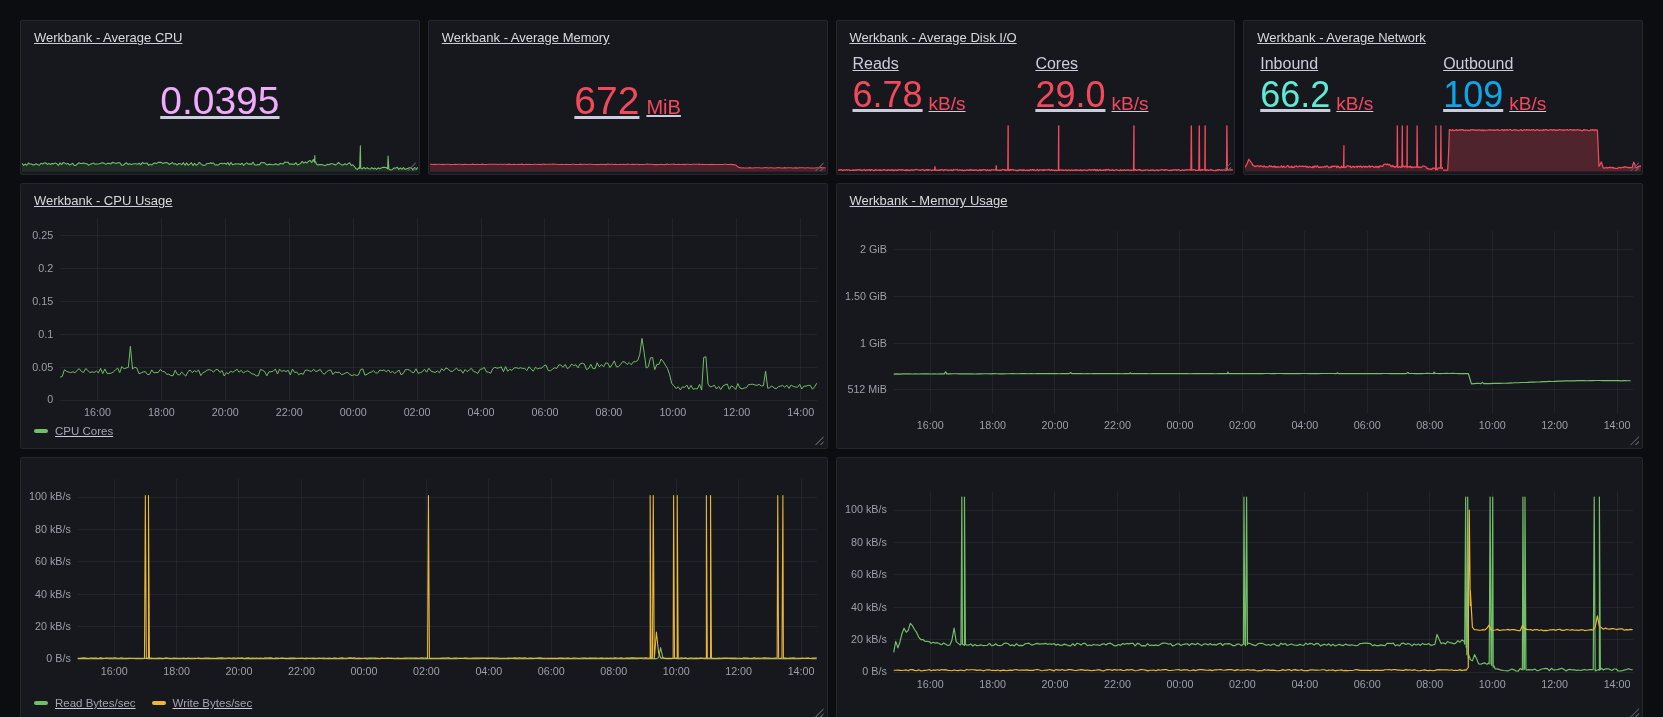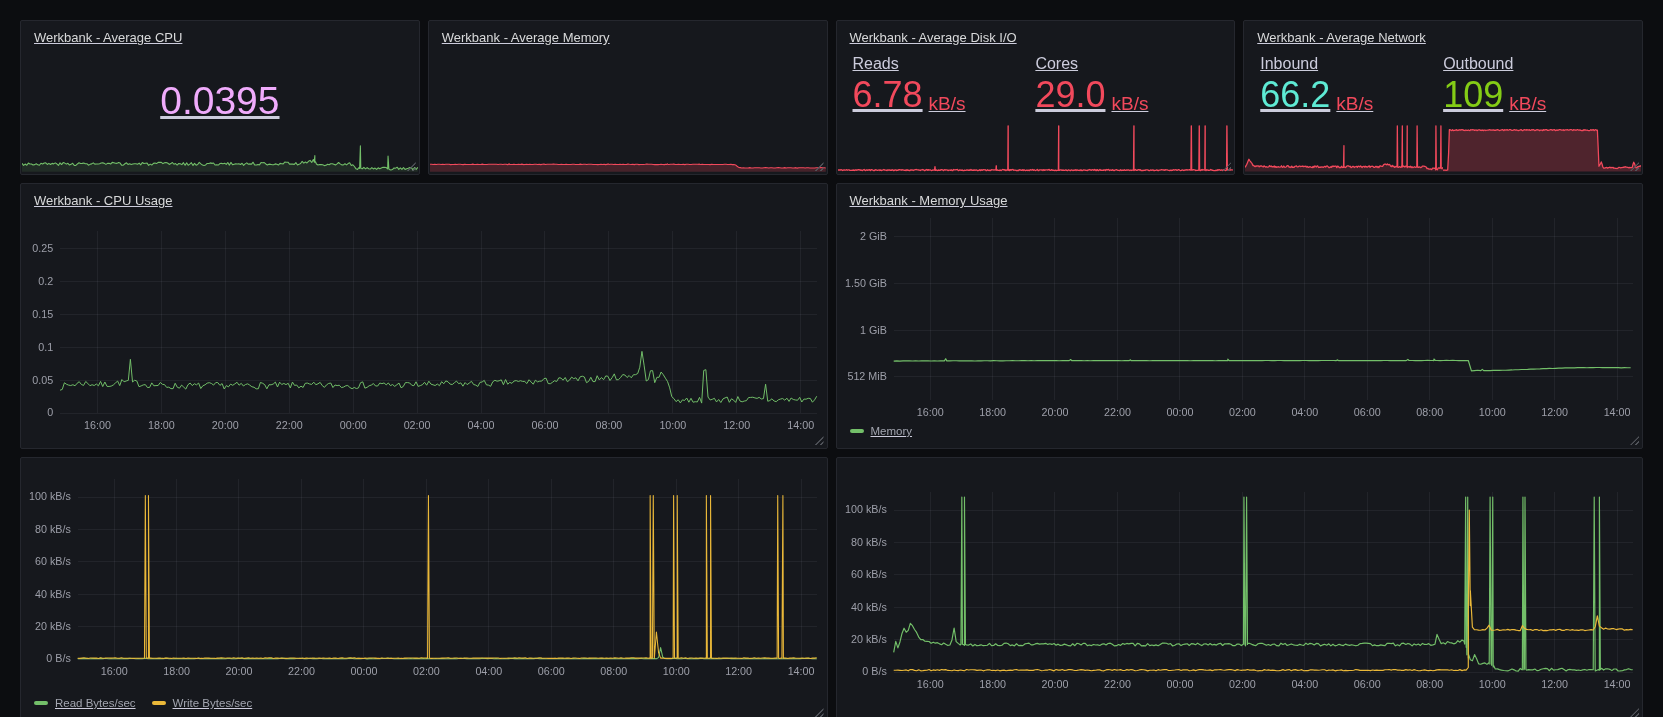--- a/index.html
+++ b/index.html
@@ -82,20 +82,26 @@
     </div>
     <svg class="spark full h30" viewBox="0 0 405 30">
         <path fill="rgba(115,191,105,0.12)" stroke="none" d="M0.0 20.4L1.6 22.5L3.2 21.2L4.9 22.4L6.5 20.2L8.1 21.1L9.7 21.1L11.3 22.1L13.0 21.8L14.6 20.9L16.2 22.0L17.8 22.4L19.4 20.4L21.1 21.1L22.7 20.1L24.3 19.9L25.9 21.6L27.5 20.5L29.2 21.7L30.8 20.5L32.4 21.0L34.0 20.0L35.6 20.9L37.3 22.6L38.9 19.9L40.5 21.7L42.1 19.7L43.7 20.2L45.4 21.3L47.0 20.4L48.6 22.2L50.2 21.5L51.8 20.4L53.5 22.6L55.1 22.6L56.7 21.1L58.3 19.9L59.9 20.7L61.6 20.5L63.2 20.1L64.8 20.8L66.4 20.8L68.0 22.4L69.7 21.5L71.3 21.0L72.9 20.0L74.5 21.3L76.1 21.2L77.8 21.1L79.4 20.8L81.0 20.2L82.6 19.9L84.2 20.5L85.9 21.5L87.5 20.5L89.1 20.4L90.7 21.2L92.3 19.5L94.0 19.8L95.6 20.4L97.2 20.5L98.8 19.6L100.4 20.2L102.1 22.5L103.7 22.4L105.3 20.9L106.9 19.9L108.5 21.6L110.2 20.9L111.8 21.7L113.4 21.2L115.0 20.9L116.6 20.8L118.3 21.4L119.9 20.2L121.5 22.1L123.1 19.6L124.7 20.6L126.4 20.3L128.0 20.2L129.6 22.5L131.2 21.3L132.8 22.2L134.5 20.5L136.1 20.2L137.7 20.7L139.3 19.5L140.9 19.5L142.6 19.5L144.2 20.8L145.8 19.8L147.4 19.6L149.0 20.1L150.7 21.6L152.3 20.7L153.9 19.6L155.5 21.4L157.1 20.7L158.8 22.2L160.4 20.6L162.0 20.9L163.6 21.8L165.2 19.8L166.9 22.5L168.5 20.0L170.1 22.4L171.7 21.3L173.3 19.8L175.0 22.6L176.6 20.5L178.2 22.3L179.8 21.7L181.4 19.5L183.1 21.0L184.7 22.1L186.3 22.6L187.9 22.1L189.5 20.6L191.2 20.6L192.8 20.0L194.4 20.5L196.0 20.1L197.6 22.2L199.3 22.0L200.9 22.2L202.5 20.7L204.1 20.5L205.7 20.8L207.4 20.3L209.0 21.6L210.6 19.6L212.2 22.3L213.8 19.5L215.5 21.9L217.1 21.3L218.7 21.0L220.3 21.1L221.9 20.8L223.6 21.6L225.2 20.4L226.8 22.5L228.4 21.0L230.0 20.0L231.7 21.4L233.3 21.0L234.9 21.3L236.5 19.3L238.1 22.2L239.8 22.1L241.4 21.8L243.0 22.0L244.6 19.6L246.2 19.9L247.9 19.7L249.5 21.1L251.1 22.1L252.7 21.3L254.3 21.5L256.0 21.9L257.6 21.9L259.2 21.0L260.8 21.5L262.4 22.2L264.1 20.5L265.7 20.8L267.3 21.0L268.9 19.2L270.5 19.4L272.2 19.3L273.8 21.3L275.4 21.1L277.0 21.3L278.6 21.5L280.3 19.7L281.9 22.1L283.5 21.5L285.1 20.6L286.7 18.4L288.4 20.2L290.0 19.1L291.6 20.1L293.2 18.4L294.8 17.4L296.5 19.6L298.1 16.6L299.0 18.9L299.7 12.6L299.7 19.5L300.4 18.9L301.3 21.1L302.9 22.2L304.6 21.6L306.2 21.8L307.8 22.0L309.4 22.8L311.0 22.5L312.7 21.4L314.3 21.9L315.9 20.9L317.5 20.8L319.1 21.4L320.8 22.2L322.4 21.0L324.0 19.6L325.6 21.0L327.2 22.0L328.9 22.1L330.5 20.9L332.1 22.0L333.7 20.7L335.3 19.9L337.0 22.7L338.6 22.0L340.2 23.7L341.8 26.1L343.4 26.7L345.1 24.5L345.5 25.8L346.3 2.5L346.7 25.1L347.0 25.8L348.3 26.0L349.9 24.6L351.5 26.1L353.2 24.8L354.8 26.0L356.4 26.3L358.0 24.9L359.6 26.2L361.3 25.3L362.9 26.7L364.5 25.0L366.1 26.0L367.7 25.2L369.4 24.5L371.0 24.6L372.6 24.7L373.9 25.8L374.2 26.1L374.6 13.1L375.4 25.8L375.8 26.7L377.5 27.2L379.1 26.8L380.7 25.2L382.3 25.4L383.9 24.4L385.6 26.6L387.2 25.1L388.8 26.6L390.4 24.7L392.0 26.7L393.7 25.9L395.3 25.4L396.9 24.7L398.5 24.9L400.1 27.2L401.8 24.7L403.4 26.7L405.0 24.6L405.0 29.0L0.0 29.0Z"></path>
         <path fill="none" stroke="#73BF69" stroke-width="1.1" stroke-linejoin="round" d="M0.0 20.4L1.6 22.5L3.2 21.2L4.9 22.4L6.5 20.2L8.1 21.1L9.7 21.1L11.3 22.1L13.0 21.8L14.6 20.9L16.2 22.0L17.8 22.4L19.4 20.4L21.1 21.1L22.7 20.1L24.3 19.9L25.9 21.6L27.5 20.5L29.2 21.7L30.8 20.5L32.4 21.0L34.0 20.0L35.6 20.9L37.3 22.6L38.9 19.9L40.5 21.7L42.1 19.7L43.7 20.2L45.4 21.3L47.0 20.4L48.6 22.2L50.2 21.5L51.8 20.4L53.5 22.6L55.1 22.6L56.7 21.1L58.3 19.9L59.9 20.7L61.6 20.5L63.2 20.1L64.8 20.8L66.4 20.8L68.0 22.4L69.7 21.5L71.3 21.0L72.9 20.0L74.5 21.3L76.1 21.2L77.8 21.1L79.4 20.8L81.0 20.2L82.6 19.9L84.2 20.5L85.9 21.5L87.5 20.5L89.1 20.4L90.7 21.2L92.3 19.5L94.0 19.8L95.6 20.4L97.2 20.5L98.8 19.6L100.4 20.2L102.1 22.5L103.7 22.4L105.3 20.9L106.9 19.9L108.5 21.6L110.2 20.9L111.8 21.7L113.4 21.2L115.0 20.9L116.6 20.8L118.3 21.4L119.9 20.2L121.5 22.1L123.1 19.6L124.7 20.6L126.4 20.3L128.0 20.2L129.6 22.5L131.2 21.3L132.8 22.2L134.5 20.5L136.1 20.2L137.7 20.7L139.3 19.5L140.9 19.5L142.6 19.5L144.2 20.8L145.8 19.8L147.4 19.6L149.0 20.1L150.7 21.6L152.3 20.7L153.9 19.6L155.5 21.4L157.1 20.7L158.8 22.2L160.4 20.6L162.0 20.9L163.6 21.8L165.2 19.8L166.9 22.5L168.5 20.0L170.1 22.4L171.7 21.3L173.3 19.8L175.0 22.6L176.6 20.5L178.2 22.3L179.8 21.7L181.4 19.5L183.1 21.0L184.7 22.1L186.3 22.6L187.9 22.1L189.5 20.6L191.2 20.6L192.8 20.0L194.4 20.5L196.0 20.1L197.6 22.2L199.3 22.0L200.9 22.2L202.5 20.7L204.1 20.5L205.7 20.8L207.4 20.3L209.0 21.6L210.6 19.6L212.2 22.3L213.8 19.5L215.5 21.9L217.1 21.3L218.7 21.0L220.3 21.1L221.9 20.8L223.6 21.6L225.2 20.4L226.8 22.5L228.4 21.0L230.0 20.0L231.7 21.4L233.3 21.0L234.9 21.3L236.5 19.3L238.1 22.2L239.8 22.1L241.4 21.8L243.0 22.0L244.6 19.6L246.2 19.9L247.9 19.7L249.5 21.1L251.1 22.1L252.7 21.3L254.3 21.5L256.0 21.9L257.6 21.9L259.2 21.0L260.8 21.5L262.4 22.2L264.1 20.5L265.7 20.8L267.3 21.0L268.9 19.2L270.5 19.4L272.2 19.3L273.8 21.3L275.4 21.1L277.0 21.3L278.6 21.5L280.3 19.7L281.9 22.1L283.5 21.5L285.1 20.6L286.7 18.4L288.4 20.2L290.0 19.1L291.6 20.1L293.2 18.4L294.8 17.4L296.5 19.6L298.1 16.6L299.0 18.9L299.7 12.6L299.7 19.5L300.4 18.9L301.3 21.1L302.9 22.2L304.6 21.6L306.2 21.8L307.8 22.0L309.4 22.8L311.0 22.5L312.7 21.4L314.3 21.9L315.9 20.9L317.5 20.8L319.1 21.4L320.8 22.2L322.4 21.0L324.0 19.6L325.6 21.0L327.2 22.0L328.9 22.1L330.5 20.9L332.1 22.0L333.7 20.7L335.3 19.9L337.0 22.7L338.6 22.0L340.2 23.7L341.8 26.1L343.4 26.7L345.1 24.5L345.5 25.8L346.3 2.5L346.7 25.1L347.0 25.8L348.3 26.0L349.9 24.6L351.5 26.1L353.2 24.8L354.8 26.0L356.4 26.3L358.0 24.9L359.6 26.2L361.3 25.3L362.9 26.7L364.5 25.0L366.1 26.0L367.7 25.2L369.4 24.5L371.0 24.6L372.6 24.7L373.9 25.8L374.2 26.1L374.6 13.1L375.4 25.8L375.8 26.7L377.5 27.2L379.1 26.8L380.7 25.2L382.3 25.4L383.9 24.4L385.6 26.6L387.2 25.1L388.8 26.6L390.4 24.7L392.0 26.7L393.7 25.9L395.3 25.4L396.9 24.7L398.5 24.9L400.1 27.2L401.8 24.7L403.4 26.7L405.0 24.6"></path>
       </svg>
     <i class="rsz"></i>
   </section>
 
   <section class="panel">
     <h2 class="ptitle">Werkbank - Average Memory</h2>
+    <div class="stat-single">
+      <div class="valrow">
+        <span class="bigval" style="color: rgb(242, 73, 92);">672</span>
+        <span class="unit" style="color: rgb(242, 73, 92);">MiB</span>
+      </div>
+    </div>
     <svg class="spark full h16" viewBox="0 0 405 16">
         <path fill="rgba(242,73,92,0.22)" stroke="none" d="M0.0 7.3L1.6 7.2L3.2 7.5L4.9 7.3L6.5 7.5L8.1 7.3L9.7 7.3L11.3 7.4L13.0 7.2L14.6 7.5L16.2 7.2L17.8 7.2L19.4 7.3L21.1 7.6L22.7 7.4L24.3 7.4L25.9 7.2L27.5 7.5L29.2 7.2L30.8 7.3L32.4 7.5L34.0 7.6L35.6 7.2L37.3 7.5L38.9 7.5L40.5 7.5L42.1 7.4L43.7 7.1L45.4 7.5L47.0 7.5L48.6 7.2L50.2 7.4L51.8 7.4L53.5 7.1L55.1 7.5L56.7 7.4L58.3 7.5L59.9 7.2L61.6 7.3L63.2 7.2L64.8 7.3L66.4 7.2L68.0 7.3L69.7 7.5L71.3 7.3L72.9 7.3L74.5 7.4L76.1 7.2L77.8 7.3L79.4 7.6L80.3 7.4L81.0 6.6L81.0 7.2L81.7 7.4L82.6 7.4L84.2 7.4L85.9 7.2L87.5 7.5L89.1 7.5L90.7 7.2L92.3 7.5L94.0 7.1L95.6 7.6L97.2 7.4L98.8 7.2L100.4 7.4L102.1 7.3L103.7 7.5L105.3 7.5L106.9 7.2L108.5 7.3L110.2 7.5L111.8 7.2L113.4 7.6L115.0 7.2L116.6 7.1L118.3 7.5L119.9 7.3L121.5 7.2L123.1 7.2L124.7 7.3L126.4 7.1L128.0 7.3L129.6 7.3L131.2 7.5L132.8 7.4L134.5 7.3L136.1 7.5L137.7 7.5L139.3 7.2L140.9 7.5L142.6 7.5L144.2 7.4L145.8 7.2L147.4 7.3L149.0 7.4L150.7 7.5L152.3 7.4L153.9 7.1L155.5 7.4L157.1 7.3L158.8 7.2L160.4 7.5L162.0 7.2L163.6 7.2L165.2 7.3L166.9 7.5L168.5 7.4L170.1 7.4L171.7 7.6L173.3 7.4L175.0 7.2L176.6 7.4L178.2 7.2L179.8 7.6L181.4 7.2L181.5 7.4L182.3 6.8L183.0 7.4L183.1 7.5L184.7 7.3L186.3 7.2L187.9 7.5L189.5 7.3L191.2 7.5L192.8 7.4L194.4 7.3L196.0 7.5L197.6 7.3L199.3 7.5L200.9 7.5L202.5 7.1L204.1 7.3L205.7 7.4L207.4 7.2L209.0 7.6L210.6 7.3L212.2 7.3L213.8 7.6L215.5 7.5L217.1 7.4L218.7 7.4L220.3 7.3L221.9 7.1L223.6 7.3L225.2 7.2L226.8 7.2L228.4 7.5L230.0 7.6L231.7 7.5L233.3 7.6L234.9 7.5L236.5 7.2L238.1 7.4L239.8 7.6L241.4 7.2L242.3 7.4L243.0 6.8L243.0 7.3L243.7 7.4L244.6 7.5L246.2 7.2L247.9 7.2L249.5 7.1L251.1 7.5L252.7 7.5L254.3 7.2L256.0 7.5L257.6 7.4L259.2 7.2L260.8 7.6L262.4 7.3L264.1 7.3L265.7 7.5L267.3 7.5L268.9 7.3L270.5 7.2L272.2 7.3L273.8 7.3L274.7 7.4L275.4 6.8L275.4 7.3L276.1 7.4L277.0 7.4L278.6 7.3L280.3 7.5L281.9 7.5L283.5 7.4L285.1 7.4L286.7 7.6L288.4 7.3L290.0 7.4L291.6 7.4L293.2 7.4L294.8 7.4L296.5 7.4L298.1 7.5L299.7 7.4L301.3 7.3L302.9 7.3L304.6 7.4L306.2 7.5L307.8 7.2L309.4 7.6L311.0 7.4L312.7 7.9L314.3 9.3L315.9 10.5L317.5 10.7L319.1 11.1L320.8 10.9L322.4 11.0L324.0 11.1L325.6 11.1L327.2 10.7L328.9 11.0L330.5 11.1L332.1 10.9L333.7 10.8L335.3 10.8L337.0 10.9L338.6 11.0L340.2 11.1L341.8 10.8L343.4 10.7L345.1 10.9L346.7 11.1L348.3 10.8L349.9 10.9L351.5 11.0L353.2 11.1L354.8 10.9L356.4 10.7L358.0 10.9L359.6 11.1L361.3 11.0L362.9 10.7L364.5 11.1L366.1 10.8L367.7 10.8L369.4 10.9L371.0 11.1L372.6 11.0L374.2 10.7L375.8 11.2L377.5 10.8L379.1 10.9L380.7 10.9L382.3 10.9L383.9 11.0L385.6 10.8L387.2 10.8L388.8 11.0L390.4 11.0L392.0 11.1L393.7 11.0L395.3 10.8L396.9 10.9L398.5 10.8L400.1 10.7L401.8 10.9L403.4 10.9L405.0 11.1L405.0 15.0L0.0 15.0Z"></path>
         <path fill="none" stroke="#F2495C" stroke-width="1.1" stroke-linejoin="round" d="M0.0 7.3L1.6 7.2L3.2 7.5L4.9 7.3L6.5 7.5L8.1 7.3L9.7 7.3L11.3 7.4L13.0 7.2L14.6 7.5L16.2 7.2L17.8 7.2L19.4 7.3L21.1 7.6L22.7 7.4L24.3 7.4L25.9 7.2L27.5 7.5L29.2 7.2L30.8 7.3L32.4 7.5L34.0 7.6L35.6 7.2L37.3 7.5L38.9 7.5L40.5 7.5L42.1 7.4L43.7 7.1L45.4 7.5L47.0 7.5L48.6 7.2L50.2 7.4L51.8 7.4L53.5 7.1L55.1 7.5L56.7 7.4L58.3 7.5L59.9 7.2L61.6 7.3L63.2 7.2L64.8 7.3L66.4 7.2L68.0 7.3L69.7 7.5L71.3 7.3L72.9 7.3L74.5 7.4L76.1 7.2L77.8 7.3L79.4 7.6L80.3 7.4L81.0 6.6L81.0 7.2L81.7 7.4L82.6 7.4L84.2 7.4L85.9 7.2L87.5 7.5L89.1 7.5L90.7 7.2L92.3 7.5L94.0 7.1L95.6 7.6L97.2 7.4L98.8 7.2L100.4 7.4L102.1 7.3L103.7 7.5L105.3 7.5L106.9 7.2L108.5 7.3L110.2 7.5L111.8 7.2L113.4 7.6L115.0 7.2L116.6 7.1L118.3 7.5L119.9 7.3L121.5 7.2L123.1 7.2L124.7 7.3L126.4 7.1L128.0 7.3L129.6 7.3L131.2 7.5L132.8 7.4L134.5 7.3L136.1 7.5L137.7 7.5L139.3 7.2L140.9 7.5L142.6 7.5L144.2 7.4L145.8 7.2L147.4 7.3L149.0 7.4L150.7 7.5L152.3 7.4L153.9 7.1L155.5 7.4L157.1 7.3L158.8 7.2L160.4 7.5L162.0 7.2L163.6 7.2L165.2 7.3L166.9 7.5L168.5 7.4L170.1 7.4L171.7 7.6L173.3 7.4L175.0 7.2L176.6 7.4L178.2 7.2L179.8 7.6L181.4 7.2L181.5 7.4L182.3 6.8L183.0 7.4L183.1 7.5L184.7 7.3L186.3 7.2L187.9 7.5L189.5 7.3L191.2 7.5L192.8 7.4L194.4 7.3L196.0 7.5L197.6 7.3L199.3 7.5L200.9 7.5L202.5 7.1L204.1 7.3L205.7 7.4L207.4 7.2L209.0 7.6L210.6 7.3L212.2 7.3L213.8 7.6L215.5 7.5L217.1 7.4L218.7 7.4L220.3 7.3L221.9 7.1L223.6 7.3L225.2 7.2L226.8 7.2L228.4 7.5L230.0 7.6L231.7 7.5L233.3 7.6L234.9 7.5L236.5 7.2L238.1 7.4L239.8 7.6L241.4 7.2L242.3 7.4L243.0 6.8L243.0 7.3L243.7 7.4L244.6 7.5L246.2 7.2L247.9 7.2L249.5 7.1L251.1 7.5L252.7 7.5L254.3 7.2L256.0 7.5L257.6 7.4L259.2 7.2L260.8 7.6L262.4 7.3L264.1 7.3L265.7 7.5L267.3 7.5L268.9 7.3L270.5 7.2L272.2 7.3L273.8 7.3L274.7 7.4L275.4 6.8L275.4 7.3L276.1 7.4L277.0 7.4L278.6 7.3L280.3 7.5L281.9 7.5L283.5 7.4L285.1 7.4L286.7 7.6L288.4 7.3L290.0 7.4L291.6 7.4L293.2 7.4L294.8 7.4L296.5 7.4L298.1 7.5L299.7 7.4L301.3 7.3L302.9 7.3L304.6 7.4L306.2 7.5L307.8 7.2L309.4 7.6L311.0 7.4L312.7 7.9L314.3 9.3L315.9 10.5L317.5 10.7L319.1 11.1L320.8 10.9L322.4 11.0L324.0 11.1L325.6 11.1L327.2 10.7L328.9 11.0L330.5 11.1L332.1 10.9L333.7 10.8L335.3 10.8L337.0 10.9L338.6 11.0L340.2 11.1L341.8 10.8L343.4 10.7L345.1 10.9L346.7 11.1L348.3 10.8L349.9 10.9L351.5 11.0L353.2 11.1L354.8 10.9L356.4 10.7L358.0 10.9L359.6 11.1L361.3 11.0L362.9 10.7L364.5 11.1L366.1 10.8L367.7 10.8L369.4 10.9L371.0 11.1L372.6 11.0L374.2 10.7L375.8 11.2L377.5 10.8L379.1 10.9L380.7 10.9L382.3 10.9L383.9 11.0L385.6 10.8L387.2 10.8L388.8 11.0L390.4 11.0L392.0 11.1L393.7 11.0L395.3 10.8L396.9 10.9L398.5 10.8L400.1 10.7L401.8 10.9L403.4 10.9L405.0 11.1"></path>
       </svg>
     <i class="rsz"></i>
   </section>
 
   <section class="panel">
     <h2 class="ptitle">Werkbank - Average Disk I/O</h2>
     <div class="stat-cols">
@@ -129,21 +135,21 @@
       <div class="scol">
         <div class="slabel">Inbound</div>
         <div class="sval">
           <span style="color: #5eead4;">66.2</span>
           <span class="sunit" style="color: rgb(242, 73, 92);">kB/s</span>
         </div>
       </div>
       <div class="scol">
         <div class="slabel">Outbound</div>
         <div class="sval">
-          <span style="color: #84cc16;">109</span>
+          <span style="color: #0ea5e9;">109</span>
           <span class="sunit" style="color: rgb(242, 73, 92);">kB/s</span>
         </div>
       </div>
     </div>
     <svg class="spark lhalf h52" viewBox="0 0 202 52">
         <path fill="rgba(242,73,92,0.18)" stroke="none" d="M0.0 47.0L0.8 45.5L1.6 44.1L2.4 42.3L3.2 40.4L4.0 38.5L4.8 39.9L5.7 40.9L6.5 42.0L7.3 43.0L8.1 44.9L8.9 44.8L9.7 45.7L10.5 46.0L11.3 45.2L12.1 45.7L12.9 45.3L13.7 45.2L14.5 46.2L15.4 45.2L16.2 45.7L17.0 45.3L17.8 45.9L18.6 46.4L19.4 45.2L20.2 45.9L21.0 46.5L21.8 46.1L22.6 46.6L23.4 46.6L24.2 46.2L25.0 45.0L25.9 46.0L26.7 45.4L27.5 46.3L28.3 46.1L29.1 46.2L29.9 45.4L30.7 46.8L31.5 45.8L32.3 46.7L33.1 46.5L33.9 46.0L34.7 46.6L35.6 46.5L36.4 46.4L37.2 45.1L38.0 46.7L38.8 46.6L39.6 45.4L40.4 46.6L41.2 46.7L42.0 46.4L42.8 45.2L43.6 45.0L44.4 45.5L45.2 46.7L46.1 46.3L46.9 46.9L47.7 45.5L48.5 46.7L49.3 46.6L50.1 46.8L50.9 45.7L51.7 45.5L52.5 45.2L53.3 46.4L54.1 46.3L54.9 45.7L55.8 45.4L56.6 45.9L57.4 45.8L58.2 45.8L59.0 45.4L59.8 46.1L60.6 45.7L61.4 46.1L62.2 45.5L63.0 46.6L63.8 45.9L64.6 46.8L65.4 46.6L66.3 46.0L67.1 46.4L67.9 46.9L68.7 47.0L69.5 45.7L70.3 46.9L71.1 45.4L71.9 45.6L72.7 46.5L73.5 45.4L74.3 45.4L75.1 46.9L76.0 46.5L76.8 46.9L77.6 46.2L78.4 46.5L79.2 46.4L80.0 46.8L80.8 46.0L81.6 45.7L82.4 46.5L83.2 45.5L84.0 45.3L84.8 46.1L85.6 47.1L86.5 47.0L87.3 46.2L88.1 46.8L88.9 45.5L89.7 46.0L90.5 45.5L91.3 45.7L92.1 45.5L92.9 45.5L93.7 47.1L94.5 45.5L95.3 45.7L96.2 47.0L97.0 46.9L97.8 47.1L98.6 45.6L99.4 46.9L100.2 46.5L100.6 46.2L101.0 24.6L101.0 46.9L101.4 46.2L101.8 46.4L102.6 47.0L103.4 46.2L104.2 45.3L105.0 45.3L105.8 45.4L106.7 46.0L107.5 45.6L108.3 47.1L109.1 46.7L109.9 45.8L110.7 45.7L111.5 46.9L112.3 46.2L113.1 46.0L113.9 45.7L114.7 46.8L115.5 45.6L116.4 45.7L117.2 46.3L118.0 45.3L118.8 46.1L119.6 46.9L120.4 45.9L121.2 45.7L122.0 46.6L122.8 45.6L123.6 46.5L124.4 46.1L125.2 46.6L126.0 45.7L126.9 45.3L127.7 46.8L128.5 45.7L129.3 45.8L130.1 45.6L130.9 46.0L131.7 46.9L132.5 46.9L133.3 45.8L134.1 45.9L134.9 46.9L135.7 45.8L136.6 47.1L137.4 45.5L138.2 45.2L139.0 45.5L139.8 45.7L140.6 45.7L141.4 44.2L142.2 43.7L143.0 43.3L143.8 43.7L144.6 44.1L145.4 43.3L146.2 44.3L147.1 43.8L147.9 44.2L148.7 45.6L149.5 46.1L150.3 44.7L151.1 46.0L151.9 45.5L152.7 46.8L153.5 46.3L154.3 45.8L155.1 46.3L155.2 46.2L155.5 4.4L155.9 46.2L155.9 46.6L156.8 46.8L157.6 46.0L158.4 46.5L159.2 46.8L160.0 45.3L160.2 46.2L160.6 4.4L160.8 46.2L161.0 46.2L161.6 45.4L162.4 45.7L163.2 46.5L164.0 45.5L164.8 45.6L165.3 46.2L165.6 4.4L165.6 47.1L166.0 46.2L166.4 46.4L167.3 46.0L168.1 46.6L168.9 45.7L169.7 47.1L170.5 46.1L171.3 47.1L172.1 46.7L172.9 46.1L173.7 46.6L174.5 46.9L175.3 45.9L175.4 46.2L175.7 4.4L176.1 46.2L176.1 46.5L177.0 46.8L177.8 46.3L178.6 46.6L179.4 47.0L180.2 46.7L181.0 45.6L181.8 45.5L182.6 45.5L183.4 45.7L184.2 46.1L185.0 46.4L185.8 48.1L186.6 47.8L187.5 48.5L188.3 48.6L189.1 48.4L189.9 48.7L190.7 49.0L191.5 47.5L192.3 47.5L193.1 47.8L193.9 47.6L194.6 48.5L194.7 49.3L194.9 4.4L195.3 48.5L195.5 48.7L196.3 49.3L197.2 47.6L198.0 47.2L198.8 47.8L199.6 47.0L199.6 47.6L200.0 4.4L200.3 47.6L200.4 47.3L201.2 48.2L202.0 46.7L202.0 51.0L0.0 51.0Z"></path>
         <path fill="none" stroke="#F2495C" stroke-width="1.3" stroke-linejoin="round" d="M0.0 47.0L0.8 45.5L1.6 44.1L2.4 42.3L3.2 40.4L4.0 38.5L4.8 39.9L5.7 40.9L6.5 42.0L7.3 43.0L8.1 44.9L8.9 44.8L9.7 45.7L10.5 46.0L11.3 45.2L12.1 45.7L12.9 45.3L13.7 45.2L14.5 46.2L15.4 45.2L16.2 45.7L17.0 45.3L17.8 45.9L18.6 46.4L19.4 45.2L20.2 45.9L21.0 46.5L21.8 46.1L22.6 46.6L23.4 46.6L24.2 46.2L25.0 45.0L25.9 46.0L26.7 45.4L27.5 46.3L28.3 46.1L29.1 46.2L29.9 45.4L30.7 46.8L31.5 45.8L32.3 46.7L33.1 46.5L33.9 46.0L34.7 46.6L35.6 46.5L36.4 46.4L37.2 45.1L38.0 46.7L38.8 46.6L39.6 45.4L40.4 46.6L41.2 46.7L42.0 46.4L42.8 45.2L43.6 45.0L44.4 45.5L45.2 46.7L46.1 46.3L46.9 46.9L47.7 45.5L48.5 46.7L49.3 46.6L50.1 46.8L50.9 45.7L51.7 45.5L52.5 45.2L53.3 46.4L54.1 46.3L54.9 45.7L55.8 45.4L56.6 45.9L57.4 45.8L58.2 45.8L59.0 45.4L59.8 46.1L60.6 45.7L61.4 46.1L62.2 45.5L63.0 46.6L63.8 45.9L64.6 46.8L65.4 46.6L66.3 46.0L67.1 46.4L67.9 46.9L68.7 47.0L69.5 45.7L70.3 46.9L71.1 45.4L71.9 45.6L72.7 46.5L73.5 45.4L74.3 45.4L75.1 46.9L76.0 46.5L76.8 46.9L77.6 46.2L78.4 46.5L79.2 46.4L80.0 46.8L80.8 46.0L81.6 45.7L82.4 46.5L83.2 45.5L84.0 45.3L84.8 46.1L85.6 47.1L86.5 47.0L87.3 46.2L88.1 46.8L88.9 45.5L89.7 46.0L90.5 45.5L91.3 45.7L92.1 45.5L92.9 45.5L93.7 47.1L94.5 45.5L95.3 45.7L96.2 47.0L97.0 46.9L97.8 47.1L98.6 45.6L99.4 46.9L100.2 46.5L100.6 46.2L101.0 24.6L101.0 46.9L101.4 46.2L101.8 46.4L102.6 47.0L103.4 46.2L104.2 45.3L105.0 45.3L105.8 45.4L106.7 46.0L107.5 45.6L108.3 47.1L109.1 46.7L109.9 45.8L110.7 45.7L111.5 46.9L112.3 46.2L113.1 46.0L113.9 45.7L114.7 46.8L115.5 45.6L116.4 45.7L117.2 46.3L118.0 45.3L118.8 46.1L119.6 46.9L120.4 45.9L121.2 45.7L122.0 46.6L122.8 45.6L123.6 46.5L124.4 46.1L125.2 46.6L126.0 45.7L126.9 45.3L127.7 46.8L128.5 45.7L129.3 45.8L130.1 45.6L130.9 46.0L131.7 46.9L132.5 46.9L133.3 45.8L134.1 45.9L134.9 46.9L135.7 45.8L136.6 47.1L137.4 45.5L138.2 45.2L139.0 45.5L139.8 45.7L140.6 45.7L141.4 44.2L142.2 43.7L143.0 43.3L143.8 43.7L144.6 44.1L145.4 43.3L146.2 44.3L147.1 43.8L147.9 44.2L148.7 45.6L149.5 46.1L150.3 44.7L151.1 46.0L151.9 45.5L152.7 46.8L153.5 46.3L154.3 45.8L155.1 46.3L155.2 46.2L155.5 4.4L155.9 46.2L155.9 46.6L156.8 46.8L157.6 46.0L158.4 46.5L159.2 46.8L160.0 45.3L160.2 46.2L160.6 4.4L160.8 46.2L161.0 46.2L161.6 45.4L162.4 45.7L163.2 46.5L164.0 45.5L164.8 45.6L165.3 46.2L165.6 4.4L165.6 47.1L166.0 46.2L166.4 46.4L167.3 46.0L168.1 46.6L168.9 45.7L169.7 47.1L170.5 46.1L171.3 47.1L172.1 46.7L172.9 46.1L173.7 46.6L174.5 46.9L175.3 45.9L175.4 46.2L175.7 4.4L176.1 46.2L176.1 46.5L177.0 46.8L177.8 46.3L178.6 46.6L179.4 47.0L180.2 46.7L181.0 45.6L181.8 45.5L182.6 45.5L183.4 45.7L184.2 46.1L185.0 46.4L185.8 48.1L186.6 47.8L187.5 48.5L188.3 48.6L189.1 48.4L189.9 48.7L190.7 49.0L191.5 47.5L192.3 47.5L193.1 47.8L193.9 47.6L194.6 48.5L194.7 49.3L194.9 4.4L195.3 48.5L195.5 48.7L196.3 49.3L197.2 47.6L198.0 47.2L198.8 47.8L199.6 47.0L199.6 47.6L200.0 4.4L200.3 47.6L200.4 47.3L201.2 48.2L202.0 46.7"></path>
       </svg>
     <svg class="spark rhalf h52" viewBox="0 0 202 52">
         <path fill="rgba(242,73,92,0.26)" stroke="none" d="M0.0 49.6L0.8 49.6L1.6 49.5L2.4 49.7L3.2 49.9L4.0 49.6L4.8 49.4L5.7 32.6L6.5 8.2L7.3 8.3L8.1 8.9L8.9 9.2L9.7 8.4L10.5 9.3L11.3 9.1L12.1 8.9L12.9 8.8L13.7 8.2L14.5 9.2L15.4 8.6L16.2 9.0L17.0 8.4L17.8 8.8L18.6 8.2L19.4 8.6L20.2 8.2L21.0 9.0L21.8 9.0L22.6 9.2L23.4 8.6L24.2 9.0L25.0 9.1L25.9 8.6L26.7 9.0L27.5 9.2L28.3 8.2L29.1 8.6L29.9 8.4L30.7 8.4L31.5 8.5L32.3 9.0L33.1 8.8L33.9 8.6L34.7 9.3L35.6 8.8L36.4 8.5L37.2 8.4L38.0 9.0L38.8 8.8L39.6 9.2L40.4 8.6L41.2 9.3L42.0 8.8L42.8 8.7L43.6 9.2L44.4 8.9L45.2 8.7L46.1 8.9L46.9 8.4L47.7 8.3L48.5 8.8L49.3 8.7L50.1 8.6L50.9 8.7L51.7 8.5L52.5 9.0L53.3 8.8L54.1 9.0L54.9 8.4L55.8 8.2L56.6 8.7L57.4 9.2L58.2 9.1L59.0 8.7L59.8 8.6L60.6 8.2L61.4 8.7L62.2 9.3L63.0 8.2L63.8 8.7L64.6 8.7L65.4 8.2L66.3 8.9L67.1 8.7L67.9 8.3L68.7 8.3L69.5 8.6L70.3 9.1L71.1 9.0L71.9 8.7L72.7 8.3L73.5 8.5L74.3 8.9L75.1 8.6L76.0 8.9L76.8 9.3L77.6 9.0L78.4 8.8L79.2 8.4L80.0 8.4L80.8 9.2L81.6 9.3L82.4 8.5L83.2 8.3L84.0 8.4L84.8 8.9L85.6 8.2L86.5 8.7L87.3 8.7L88.1 8.3L88.9 9.1L89.7 9.0L90.5 8.3L91.3 8.7L92.1 8.2L92.9 8.5L93.7 9.3L94.5 9.1L95.3 8.5L96.2 8.3L97.0 8.4L97.8 8.7L98.6 9.3L99.4 8.8L100.2 8.8L101.0 8.7L101.8 9.3L102.6 8.3L103.4 8.8L104.2 8.5L105.0 8.3L105.8 8.2L106.7 9.1L107.5 9.0L108.3 8.8L109.1 8.6L109.9 8.3L110.7 8.2L111.5 9.1L112.3 8.5L113.1 8.4L113.9 8.4L114.7 9.2L115.5 9.1L116.4 8.5L117.2 9.1L118.0 8.6L118.8 8.3L119.6 8.3L120.4 8.5L121.2 8.7L122.0 8.8L122.8 8.4L123.6 9.2L124.4 8.6L125.2 8.6L126.0 8.4L126.9 8.3L127.7 8.7L128.5 8.8L129.3 8.5L130.1 8.3L130.9 8.2L131.7 8.7L132.5 9.2L133.3 8.3L134.1 8.6L134.9 8.9L135.7 8.6L136.6 8.7L137.4 8.2L138.2 8.7L139.0 8.7L139.8 8.5L140.6 9.1L141.4 9.3L142.2 9.1L143.0 9.2L143.8 8.3L144.6 8.8L145.4 8.6L146.2 8.9L147.1 8.7L147.9 9.0L148.7 9.2L149.5 9.2L150.3 8.9L151.1 8.2L151.9 9.1L152.7 8.5L153.5 8.2L154.3 9.3L155.1 8.5L155.9 8.3L156.8 8.9L157.6 8.8L158.4 26.5L159.2 45.7L160.0 44.3L160.8 43.1L161.6 41.2L162.4 43.5L163.2 46.4L164.0 47.6L164.8 47.6L165.6 47.3L166.4 47.0L167.3 46.9L168.1 47.6L168.9 47.0L169.7 47.0L170.5 46.5L171.3 47.3L172.1 46.9L172.9 47.0L173.7 46.8L174.5 47.7L175.3 47.5L176.1 47.8L177.0 47.9L177.8 48.0L178.6 47.6L179.4 46.8L180.2 46.9L181.0 47.2L181.8 47.0L182.6 47.0L183.4 46.8L184.2 46.5L185.0 46.7L185.8 46.1L186.6 46.5L187.5 46.5L188.3 46.8L189.1 46.9L189.9 47.3L190.7 46.8L191.5 47.0L192.3 47.0L193.1 47.0L193.9 43.9L194.7 41.5L195.5 43.1L196.3 45.3L197.2 47.4L198.0 46.9L198.8 46.1L199.6 46.2L200.4 45.5L201.2 45.9L202.0 44.8L202.0 51.0L0.0 51.0Z"></path>
@@ -186,20 +192,26 @@
         <line class="grid" x1="601.4" x2="601.4" y1="6" y2="192"></line>
         <text class="tick tx" x="601.4" y="208">08:00</text>
         <line class="grid" x1="666.8" x2="666.8" y1="6" y2="192"></line>
         <text class="tick tx" x="666.8" y="208">10:00</text>
         <line class="grid" x1="732.2" x2="732.2" y1="6" y2="192"></line>
         <text class="tick tx" x="732.2" y="208">12:00</text>
         <line class="grid" x1="797.6" x2="797.6" y1="6" y2="192"></line>
         <text class="tick tx" x="797.6" y="208">14:00</text>
         <path fill="none" stroke="#73BF69" stroke-width="1" stroke-linejoin="round" d="M40.0 168.6L42.2 167.8L44.4 161.0L46.5 162.5L48.7 163.4L50.9 163.8L53.1 163.0L55.3 164.1L57.4 161.5L59.6 159.9L61.8 162.8L64.0 163.7L66.2 159.7L68.3 161.6L70.5 164.0L72.7 163.0L74.9 163.8L77.1 162.3L79.2 164.1L81.4 159.6L83.6 164.9L85.8 160.2L88.0 164.7L90.1 164.8L92.3 164.4L94.5 163.2L96.7 161.1L98.9 159.3L101.0 163.9L103.2 157.7L105.4 160.0L107.6 159.2L109.8 158.5L111.9 137.0L114.1 160.2L116.3 158.4L118.5 159.2L120.7 165.0L122.9 164.2L125.0 163.2L127.2 162.9L129.4 165.9L131.6 165.7L133.8 161.1L135.9 164.1L138.1 163.9L140.3 163.8L142.5 160.7L144.7 162.6L146.8 162.9L149.0 165.7L151.2 165.5L153.4 167.0L155.6 167.0L157.7 161.5L159.9 165.6L162.1 166.5L164.3 163.4L166.5 165.5L168.6 167.5L170.8 163.0L173.0 161.3L175.2 163.9L177.4 162.0L179.5 163.1L181.7 161.3L183.9 166.9L186.1 164.0L188.3 163.1L190.4 161.4L192.6 160.9L194.8 161.7L197.0 163.4L199.2 160.8L201.3 160.8L203.5 163.7L205.7 161.8L207.9 167.4L210.1 163.9L212.2 165.2L214.4 162.4L216.6 163.6L218.8 162.1L221.0 160.5L223.1 163.5L225.3 161.6L227.5 164.3L229.7 162.8L231.9 162.1L234.0 163.4L236.2 165.1L238.4 165.6L240.6 167.2L242.8 167.1L244.9 160.7L247.1 161.5L249.3 162.9L251.5 167.2L253.7 163.0L255.8 163.1L258.0 162.3L260.2 160.3L262.4 165.3L264.6 160.4L266.7 162.8L268.9 161.7L271.1 162.9L273.3 161.5L275.5 166.3L277.7 160.3L279.8 163.7L282.0 163.3L284.2 166.2L286.4 164.5L288.6 165.8L290.7 161.6L292.9 161.3L295.1 162.2L297.3 162.7L299.5 160.4L301.6 163.0L303.8 162.1L306.0 160.6L308.2 163.9L310.4 165.7L312.5 163.2L314.7 161.7L316.9 161.3L319.1 165.9L321.3 163.3L323.4 163.9L325.6 163.5L327.8 165.9L330.0 165.4L332.2 164.1L334.3 163.8L336.5 165.9L338.7 167.1L340.9 165.8L343.1 166.9L345.2 166.3L347.4 160.9L349.6 160.1L351.8 166.5L354.0 165.7L356.1 164.1L358.3 163.4L360.5 161.8L362.7 164.3L364.9 164.3L367.0 161.3L369.2 161.9L371.4 161.2L373.6 163.1L375.8 161.2L377.9 163.9L380.1 162.8L382.3 164.7L384.5 163.0L386.7 161.3L388.8 166.1L391.0 164.9L393.2 160.9L395.4 160.8L397.6 161.2L399.7 163.5L401.9 164.0L404.1 160.0L406.3 164.7L408.5 163.9L410.6 163.0L412.8 160.5L415.0 163.5L417.2 159.4L419.4 162.4L421.5 163.1L423.7 163.8L425.9 162.3L428.1 164.0L430.3 159.9L432.5 162.0L434.6 159.1L436.8 160.0L439.0 162.4L441.2 162.8L443.4 160.9L445.5 159.3L447.7 161.9L449.9 161.1L452.1 164.5L454.3 160.8L456.4 162.9L458.6 161.3L460.8 159.5L463.0 162.8L465.2 163.4L467.3 164.8L469.5 160.6L471.7 160.2L473.9 158.6L476.1 163.1L478.2 163.4L480.4 164.6L482.6 160.0L484.8 158.5L487.0 159.4L489.1 159.0L491.3 158.0L493.5 163.0L495.7 157.7L497.9 162.5L500.0 160.6L502.2 161.6L504.4 159.2L506.6 158.8L508.8 159.7L510.9 158.9L513.1 159.6L515.3 159.7L517.5 161.8L519.7 157.9L521.8 160.2L524.0 162.5L526.2 158.4L528.4 160.1L530.6 159.4L532.7 159.3L534.9 156.8L537.1 156.3L539.3 161.8L541.5 162.0L543.6 160.6L545.8 158.9L548.0 159.7L550.2 155.9L552.4 156.2L554.5 158.4L556.7 155.6L558.9 159.9L561.1 158.3L563.3 155.2L565.4 156.8L567.6 155.9L569.8 159.0L572.0 154.9L574.2 154.3L576.3 155.1L578.5 160.9L580.7 159.6L582.9 155.4L585.1 159.8L587.3 159.8L589.4 153.8L591.6 158.1L593.8 155.7L596.0 157.8L598.2 154.0L600.3 154.3L602.5 158.7L604.7 155.8L606.9 151.9L609.1 158.0L611.2 157.8L613.4 155.6L615.6 152.6L617.8 153.1L620.0 155.6L622.1 153.6L624.3 155.9L626.5 152.8L628.7 152.7L630.9 151.5L633.0 145.1L635.2 128.9L637.4 143.0L639.6 159.2L641.8 157.8L643.9 148.8L646.1 148.6L648.3 160.9L650.5 155.4L652.7 155.4L654.8 150.0L657.0 152.7L659.2 156.3L661.4 159.8L663.6 166.2L665.7 175.2L667.9 177.2L670.1 180.3L672.3 178.4L674.5 181.6L676.6 178.5L678.8 179.1L681.0 176.6L683.2 180.9L685.4 176.9L687.5 180.9L689.7 180.4L691.9 180.6L694.1 175.9L696.3 181.8L698.4 148.4L700.6 147.6L702.8 175.6L705.0 178.6L707.2 177.9L709.3 176.9L711.5 180.6L713.7 178.1L715.9 181.2L718.1 177.5L720.2 176.5L722.4 175.6L724.6 181.0L726.8 177.4L729.0 178.8L731.1 181.1L733.3 175.1L735.5 179.7L737.7 180.5L739.9 179.7L742.1 179.3L744.2 176.2L746.4 176.0L748.6 175.8L750.8 176.5L753.0 177.0L755.1 175.9L757.3 177.6L759.5 177.2L761.7 162.5L763.9 179.9L766.0 179.2L768.2 177.4L770.4 179.7L772.6 180.3L774.8 178.4L776.9 177.7L779.1 177.1L781.3 178.8L783.5 176.8L785.7 180.1L787.8 176.6L790.0 178.1L792.2 178.6L794.4 178.9L796.6 175.9L798.7 180.7L800.9 177.7L803.1 177.8L805.3 176.9L807.5 177.1L809.6 180.9L811.8 178.5L814.0 174.8"></path>
       </svg>
+    <div class="legend">
+      <span class="lgi">
+        <i class="lgmark" style="background: rgb(115, 191, 105);"></i>
+        <span>CPU Cores</span>
+      </span>
+    </div>
     <i class="rsz"></i>
   </section>
 
   <section class="panel span2">
     <h2 class="ptitle">Werkbank - Memory Usage</h2>
     <svg class="chart" viewBox="0 0 824 212">
         <line class="grid" x1="58" x2="814" y1="168.4" y2="168.4"></line>
         <text class="tick ty" x="51" y="171.9">512 MiB</text>
         <line class="grid" x1="58" x2="814" y1="120.6" y2="120.6"></line>
         <text class="tick ty" x="51" y="124.1">1 GiB</text>
@@ -226,26 +238,20 @@
         <line class="grid" x1="606.4" x2="606.4" y1="6" y2="192"></line>
         <text class="tick tx" x="606.4" y="208">08:00</text>
         <line class="grid" x1="670.3" x2="670.3" y1="6" y2="192"></line>
         <text class="tick tx" x="670.3" y="208">10:00</text>
         <line class="grid" x1="734.1" x2="734.1" y1="6" y2="192"></line>
         <text class="tick tx" x="734.1" y="208">12:00</text>
         <line class="grid" x1="798.0" x2="798.0" y1="6" y2="192"></line>
         <text class="tick tx" x="798.0" y="208">14:00</text>
         <path fill="none" stroke="#73BF69" stroke-width="1.2" stroke-linejoin="round" d="M58.0 152.1L61.2 151.9L64.4 152.1L67.6 151.9L70.8 151.9L74.0 151.9L77.2 152.0L80.4 151.9L83.6 152.0L86.7 151.9L89.9 151.9L93.1 151.9L96.3 152.0L99.5 151.8L102.7 152.0L105.9 151.9L109.1 151.9L109.8 151.9L111.2 149.7L112.3 151.9L112.7 151.9L115.5 151.9L118.7 151.8L121.9 151.8L125.1 151.9L128.3 151.8L131.5 151.9L134.7 151.8L137.9 151.9L141.1 152.0L144.2 151.8L147.4 151.9L150.6 151.8L153.8 151.8L157.0 151.9L160.2 151.7L163.4 151.8L166.6 151.9L169.8 151.9L173.0 151.8L176.2 151.8L179.4 151.7L182.6 151.8L185.8 151.8L189.0 151.7L192.2 151.7L195.4 151.8L198.6 151.7L201.7 151.8L204.9 151.7L208.1 151.7L211.3 151.7L214.5 151.7L217.7 151.7L220.9 151.7L224.1 151.7L227.3 151.8L230.5 151.6L233.7 151.7L236.9 151.7L237.6 151.7L239.0 150.5L240.1 151.7L240.5 151.7L243.3 151.7L246.5 151.6L249.7 151.6L252.9 151.8L256.1 151.6L259.2 151.8L262.4 151.7L265.6 151.7L268.8 151.6L272.0 151.6L275.2 151.6L278.4 151.6L281.6 151.7L284.8 151.6L288.0 151.6L291.2 151.8L294.4 151.6L297.6 151.6L298.8 151.7L300.2 150.8L300.8 151.6L301.7 151.7L304.0 151.7L307.2 151.6L310.4 151.7L313.5 151.6L316.7 151.6L319.9 151.8L323.1 151.7L326.3 151.7L329.5 151.7L332.7 151.7L335.9 151.7L339.1 151.7L342.3 151.7L345.5 151.6L348.7 151.6L351.9 151.6L355.1 151.6L358.3 151.6L361.5 151.8L364.7 151.7L367.9 151.6L371.0 151.6L374.2 151.7L377.4 151.7L380.6 151.6L383.8 151.6L387.0 151.8L390.2 151.6L393.4 151.7L396.6 151.7L398.4 151.6L399.8 151.7L399.8 150.2L401.2 151.6L403.0 151.7L406.2 151.7L409.4 151.7L412.6 151.6L415.8 151.7L419.0 151.5L422.2 151.6L425.4 151.5L428.5 151.7L431.7 151.5L434.9 151.6L438.1 151.5L441.3 151.5L444.5 151.6L447.7 151.7L450.9 151.5L454.1 151.5L457.3 151.7L460.5 151.6L463.7 151.6L466.9 151.5L470.1 151.6L473.3 151.6L476.5 151.5L479.7 151.5L482.9 151.6L486.0 151.5L489.2 151.7L492.4 151.7L495.6 151.5L498.8 151.5L502.0 151.5L505.2 151.5L508.4 151.5L510.2 151.6L511.6 151.5L511.6 150.8L513.0 151.6L514.8 151.5L518.0 151.6L521.2 151.6L524.4 151.5L527.6 151.6L530.8 151.6L534.0 151.6L537.2 151.6L540.3 151.5L543.5 151.7L546.7 151.6L549.9 151.6L553.1 151.5L556.3 151.6L559.5 151.5L562.7 151.5L565.9 151.6L569.1 151.6L572.3 151.5L575.5 151.6L578.7 151.5L581.9 151.6L582.6 151.5L584.0 150.4L585.1 151.5L585.4 151.5L588.3 151.5L591.5 151.6L594.7 151.6L597.8 151.6L601.0 151.5L604.2 151.4L607.4 151.5L609.2 151.5L610.6 151.6L610.6 150.0L612.1 151.5L613.8 151.5L617.0 151.6L620.2 151.5L623.4 151.4L626.6 151.5L629.8 151.4L633.0 151.5L636.2 151.6L639.4 151.6L642.6 151.6L645.8 151.5L649.0 162.2L652.2 161.8L655.3 161.5L658.5 161.9L658.7 161.9L660.1 160.6L661.6 161.9L661.7 161.8L664.9 161.9L668.1 161.8L671.3 161.6L674.5 161.6L677.7 161.6L680.9 161.5L684.1 161.5L687.3 161.3L690.5 161.2L693.7 161.0L696.9 161.0L700.1 160.7L703.3 160.7L706.5 160.6L709.7 160.3L712.8 160.3L716.0 160.2L719.2 160.1L722.4 159.9L725.6 159.8L728.8 159.6L732.0 159.7L735.2 159.5L738.4 159.3L741.6 159.3L744.8 159.0L748.0 159.0L751.2 158.9L754.4 159.1L757.6 158.8L760.8 158.8L764.0 158.7L767.1 158.9L770.3 158.8L773.5 158.8L776.7 158.7L779.9 158.7L783.1 158.8L786.3 158.7L789.5 158.8L792.7 158.8L795.9 158.8L799.1 158.8L802.3 159.0L805.5 158.8L808.7 158.9L811.9 158.9"></path>
       </svg>
-    <div class="legend">
-      <span class="lgi">
-        <i class="lgmark" style="background: rgb(115, 191, 105);"></i>
-        <span>Memory</span>
-      </span>
-    </div>
     <i class="rsz"></i>
   </section>
 
   <section class="panel span2">
     <svg class="chart" viewBox="0 0 824 210">
         <line class="grid" x1="58" x2="814" y1="190.0" y2="190.0"></line>
         <text class="tick ty" x="51" y="193.5">0 B/s</text>
         <line class="grid" x1="58" x2="814" y1="156.8" y2="156.8"></line>
         <text class="tick ty" x="51" y="160.3">20 kB/s</text>
         <line class="grid" x1="58" x2="814" y1="123.7" y2="123.7"></line>

